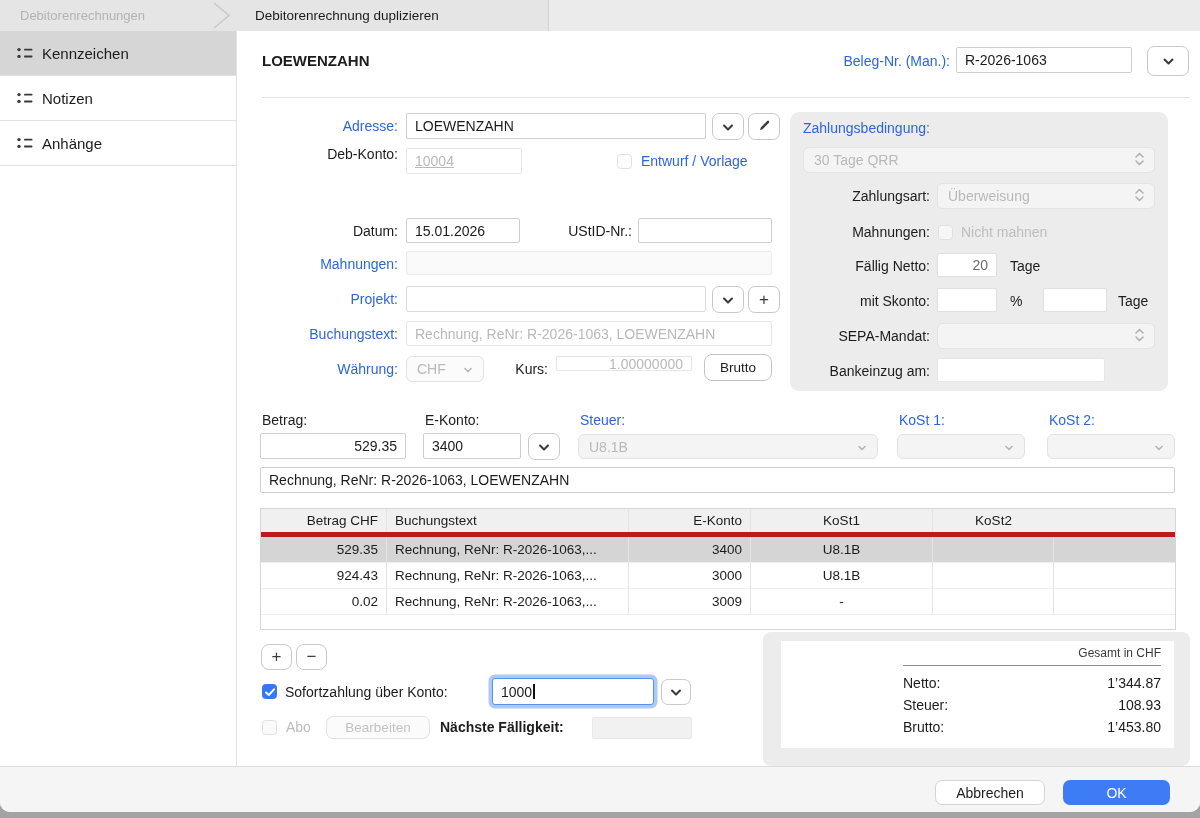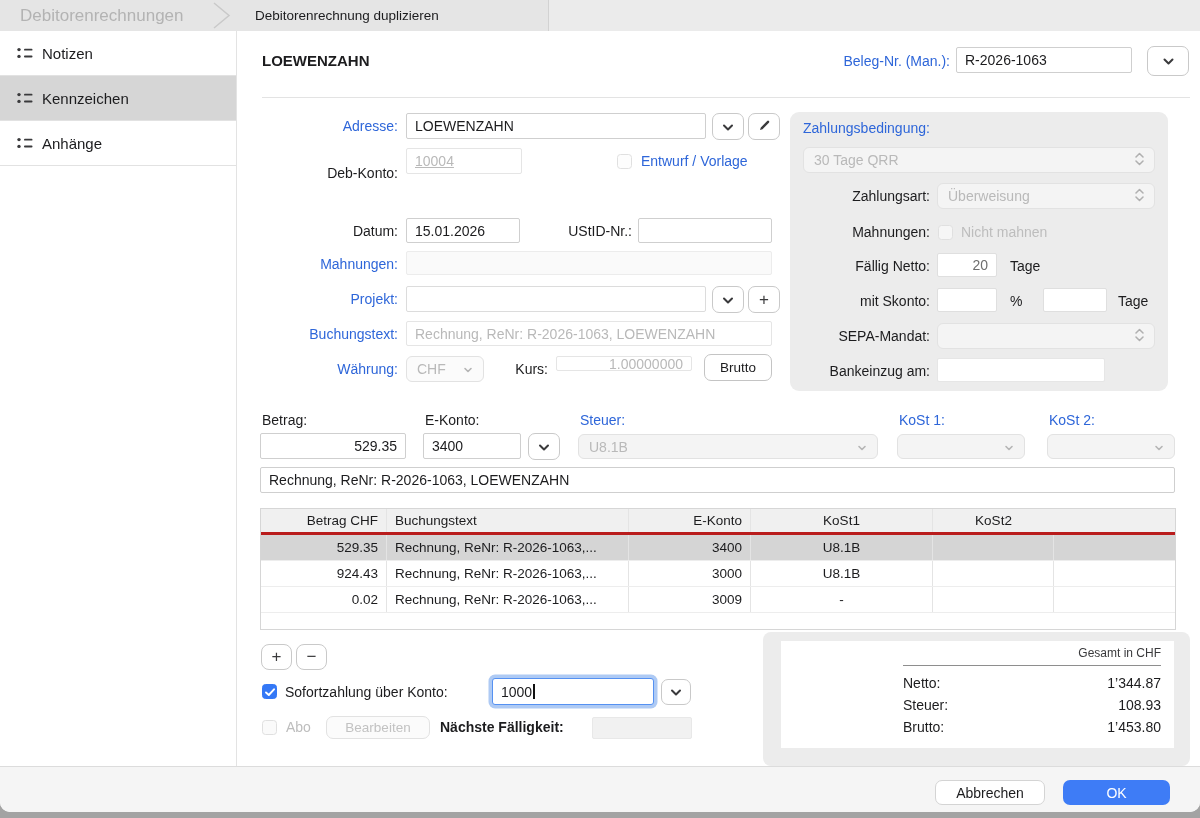--- a/index.html
+++ b/index.html
@@ -7,21 +7,21 @@
     width:1200px;height:818px;overflow:hidden;background:#a3a3a3;
     font-family:"Liberation Sans","DejaVu Sans",sans-serif;
     -webkit-font-smoothing:antialiased;color:#1c1c1e;
   }
   .window{position:absolute;left:0;top:0;width:1200px;height:812px;background:#fff;
     border-radius:0 0 10px 10px;overflow:hidden;}
   
   .tabbar{position:absolute;left:0;top:0;width:1200px;height:31px;background:#e5e5e5;}
   .tabbar .right-shade{position:absolute;left:549px;top:0;right:0;bottom:0;background:#ebebeb;}
   .tabbar .vdiv{position:absolute;left:548px;top:0;width:1px;height:31px;background:#d2d2d2;}
-  .breadcrumb{position:absolute;left:20px;top:0;line-height:31px;font-size:17px;color:#b3b3b3;}
+  .breadcrumb{position:absolute;left:20px;top:0;line-height:31px;font-size:13px;color:#b3b3b3;}
   .tab-active{position:absolute;left:255px;top:0;line-height:31px;font-size:13.5px;color:#1c1c1e;}
   .tab-chev{position:absolute;left:210px;top:0;}
   
   .sidebar{position:absolute;left:0;top:31px;width:236px;height:735px;background:#fff;border-right:1px solid #e3e3e3;}
   .side-item{position:relative;height:44px;border-bottom:1px solid #e2e2e2;display:flex;align-items:center;}
   .side-item.selected{background:#d6d6d6;}
   .side-item .icon{margin-left:17px;display:flex;}
   .side-item .lab{margin-left:9px;font-size:15px;color:#1c1c1e;}
   .lbl{position:absolute;font-size:14px;color:#1c1c1e;white-space:nowrap;}
   .lbl.r{text-align:right;}
@@ -38,21 +38,21 @@
   .combo{position:absolute;background:#f4f4f4;border:1px solid #e2e2e2;border-radius:6px;
        font-size:14px;color:#b9b9b9;display:flex;align-items:center;padding:0 10px;box-sizing:border-box;
        justify-content:space-between;white-space:nowrap;}
   .checkbox{position:absolute;width:15px;height:15px;border:1px solid #e0e0e0;border-radius:3.5px;background:#fdfdfd;box-sizing:border-box;}
   .checkbox.checked{background:#3478f6;border-color:#3478f6;display:flex;align-items:center;justify-content:center;}
   .hline{position:absolute;height:1px;background:#e3e3e3;}
   .panel{position:absolute;background:#ececec;border-radius:9px;}
   
   .dtable{position:absolute;left:260px;top:508px;width:916px;height:122px;border:1px solid #d6d6d6;box-sizing:border-box;background:#fff;}
   .trow{display:grid;grid-template-columns:126px 242px 122px 182px 121px 1fr;height:25px;font-size:13.5px;}
-  .trow.head{height:23px;background:#f0f0f0;border-bottom:3px solid #b91c1c;color:#1c1c1e;}
+  .trow.head{height:23px;background:#f0f0f0;border-bottom:5px solid #b91c1c;color:#1c1c1e;}
   .trow.selected{background:#d5d5d5;}
   .trow>div{display:flex;align-items:center;box-sizing:border-box;border-right:1px solid #e4e4e4;overflow:hidden;white-space:nowrap;}
   .trow>div:last-child{border-right:none;}
   .trow .ra{justify-content:flex-end;padding-right:8px;}
   .trow .la{justify-content:flex-start;padding-left:8px;}
   .trow .ca{justify-content:center;}
   .trow.body{border-bottom:1px solid #ededed;}
   
   .totbox{position:absolute;left:781px;top:641px;width:393px;height:107px;background:#fff;}
   .tot-head{position:absolute;right:13px;top:5px;font-size:12px;color:#3a3a3c;}
@@ -80,42 +80,42 @@
     <span class="tab-chev">
       <svg width="24" height="31" viewBox="0 0 24 31">
           <path d="M4 3 L19 15.5 L4 28" fill="none" stroke="#c9c9c9" stroke-width="1.5"></path>
         </svg>
     </span>
     <span class="tab-active">Debitorenrechnung duplizieren</span>
     <div class="vdiv"></div>
   </div>
 
   <div class="sidebar">
+    <div class="side-item selected">
+      <span class="icon">
+        <svg width="16" height="12" viewBox="0 0 16 12">
+            <circle cx="2" cy="2.6" r="1.7" fill="#3a3a3c"></circle>
+            <rect x="7" y="1.8" width="8.5" height="1.8" rx="0.9" fill="#3a3a3c"></rect>
+            <circle cx="2" cy="9.4" r="1.7" fill="#3a3a3c"></circle>
+            <rect x="7" y="8.6" width="8.5" height="1.8" rx="0.9" fill="#3a3a3c"></rect>
+          </svg>
+      </span>
+      <span class="lab">Kennzeichen</span>
+    </div>
     <div class="side-item">
       <span class="icon">
         <svg width="16" height="12" viewBox="0 0 16 12">
             <circle cx="2" cy="2.6" r="1.7" fill="#3a3a3c"></circle>
             <rect x="7" y="1.8" width="8.5" height="1.8" rx="0.9" fill="#3a3a3c"></rect>
             <circle cx="2" cy="9.4" r="1.7" fill="#3a3a3c"></circle>
             <rect x="7" y="8.6" width="8.5" height="1.8" rx="0.9" fill="#3a3a3c"></rect>
           </svg>
       </span>
       <span class="lab">Notizen</span>
     </div>
-    <div class="side-item selected">
-      <span class="icon">
-        <svg width="16" height="12" viewBox="0 0 16 12">
-            <circle cx="2" cy="2.6" r="1.7" fill="#3a3a3c"></circle>
-            <rect x="7" y="1.8" width="8.5" height="1.8" rx="0.9" fill="#3a3a3c"></rect>
-            <circle cx="2" cy="9.4" r="1.7" fill="#3a3a3c"></circle>
-            <rect x="7" y="8.6" width="8.5" height="1.8" rx="0.9" fill="#3a3a3c"></rect>
-          </svg>
-      </span>
-      <span class="lab">Kennzeichen</span>
-    </div>
     <div class="side-item">
       <span class="icon">
         <svg width="16" height="12" viewBox="0 0 16 12">
             <circle cx="2" cy="2.6" r="1.7" fill="#3a3a3c"></circle>
             <rect x="7" y="1.8" width="8.5" height="1.8" rx="0.9" fill="#3a3a3c"></rect>
             <circle cx="2" cy="9.4" r="1.7" fill="#3a3a3c"></circle>
             <rect x="7" y="8.6" width="8.5" height="1.8" rx="0.9" fill="#3a3a3c"></rect>
           </svg>
       </span>
       <span class="lab">Anhänge</span>
@@ -138,21 +138,21 @@
     <span><svg width="12" height="8" viewBox="0 0 12 8">
           <path d="M2 1.5 L6 5.5 L10 1.5" fill="none" stroke="#3a3a3c" stroke-width="2" stroke-linecap="round" stroke-linejoin="round"></path>
         </svg></span>
   </div>
   <div class="btn-sq" style="left:748px;top:113px;width:32px;height:27px;">
     <span><svg width="13" height="13" viewBox="0 0 13 13">
           <path d="M2 11 L2.8 8.4 L9.2 2 a1.15 1.15 0 0 1 1.7 1.7 L4.5 10.2 L2 11 Z" fill="#3a3a3c"></path>
         </svg></span>
   </div>
 
-  <div class="lbl r" style="left:250px;top:165px;width:148px;">Deb-Konto:</div>
+  <div class="lbl r" style="left:250px;top:146px;width:148px;">Deb-Konto:</div>
   <div class="inp dis" style="left:406px;top:148px;width:116px;height:26px;text-decoration:underline;">10004</div>
   <div class="checkbox" style="left:617px;top:154px;"></div>
   <div class="lbl blue" style="left:641px;top:153px;">Entwurf / Vorlage</div>
 
   <div class="lbl r" style="left:250px;top:223px;width:148px;">Datum:</div>
   <div class="inp" style="left:406px;top:218px;width:114px;height:25px;">15.01.2026</div>
   <div class="lbl r" style="left:500px;top:223px;width:132px;">UStID-Nr.:</div>
   <div class="inp" style="left:638px;top:218px;width:134px;height:25px;"></div>
 
   <div class="lbl r blue" style="left:250px;top:256px;width:148px;">Mahnungen:</div>
@@ -174,21 +174,21 @@
 
   <div class="lbl r blue" style="left:250px;top:361px;width:148px;">Währung:</div>
   <div class="combo" style="left:406px;top:356px;width:78px;height:26px;background:#fbfbfb;">
     <span>CHF</span>
     <span><svg width="10" height="7" viewBox="0 0 10 7">
           <path d="M2 1.5 L5 4.5 L8 1.5" fill="none" stroke="#b5b5b5" stroke-width="1.6" stroke-linecap="round" stroke-linejoin="round"></path>
         </svg></span>
   </div>
   <div class="lbl r" style="left:490px;top:361px;width:58px;">Kurs:</div>
   <div class="inp dis right" style="left:556px;top:356px;width:136px;height:15px;">1.00000000</div>
-  <div class="btn" style="left:704px;top:354px;width:68px;height:27px;">Brutto</div>
+  <div class="btn" style="left:704px;top:354px;width:68px;height:27px;border-radius:8px;">Brutto</div>
 
   <div class="panel" style="left:790px;top:112px;width:378px;height:279px;"></div>
   <div class="lbl blue" style="left:803px;top:120px;">Zahlungsbedingung:</div>
   <div class="combo" style="left:803px;top:147px;width:352px;height:26px;">
     <span>30 Tage QRR</span>
     <span><svg width="9" height="14" viewBox="0 0 9 14">
           <path d="M1 5 L4.5 1.5 L8 5" fill="none" stroke="#b0b0b0" stroke-width="1.5" stroke-linecap="round" stroke-linejoin="round"></path>
           <path d="M1 9 L4.5 12.5 L8 9" fill="none" stroke="#b0b0b0" stroke-width="1.5" stroke-linecap="round" stroke-linejoin="round"></path>
         </svg></span>
   </div>

